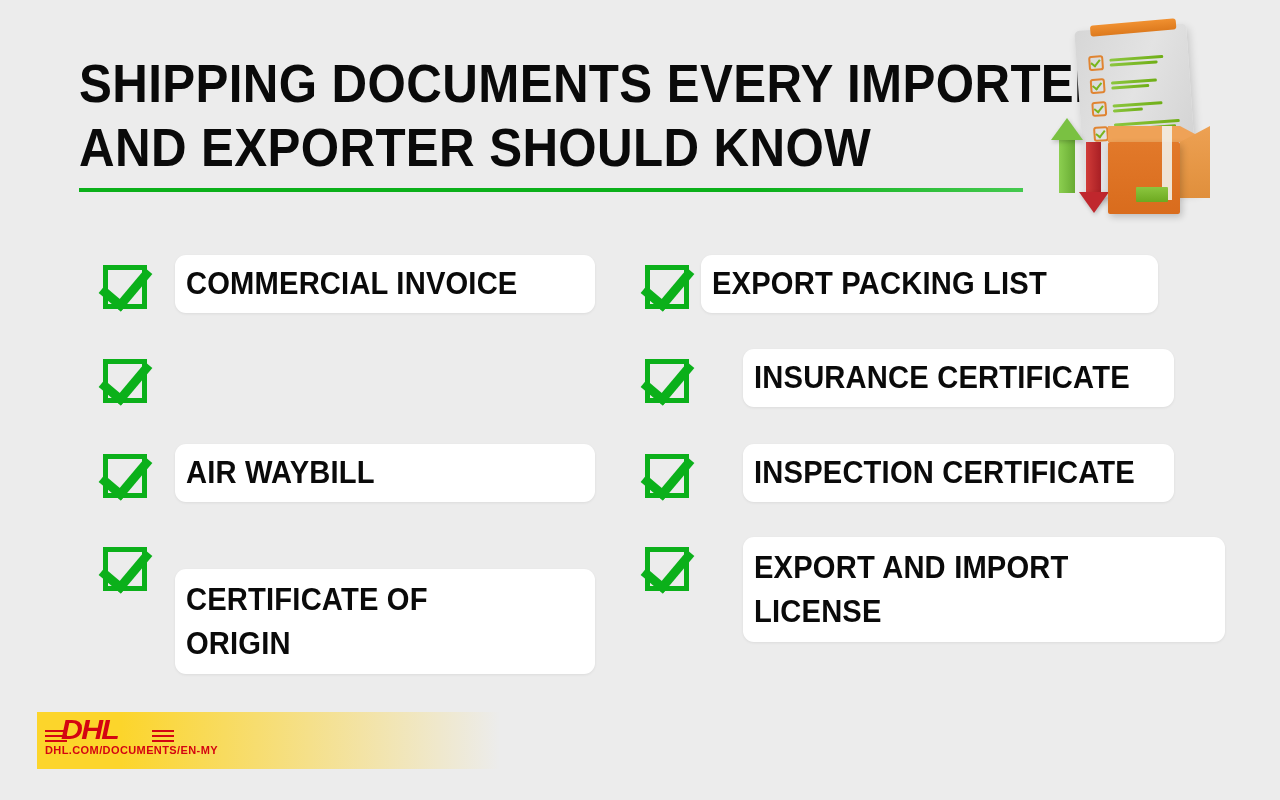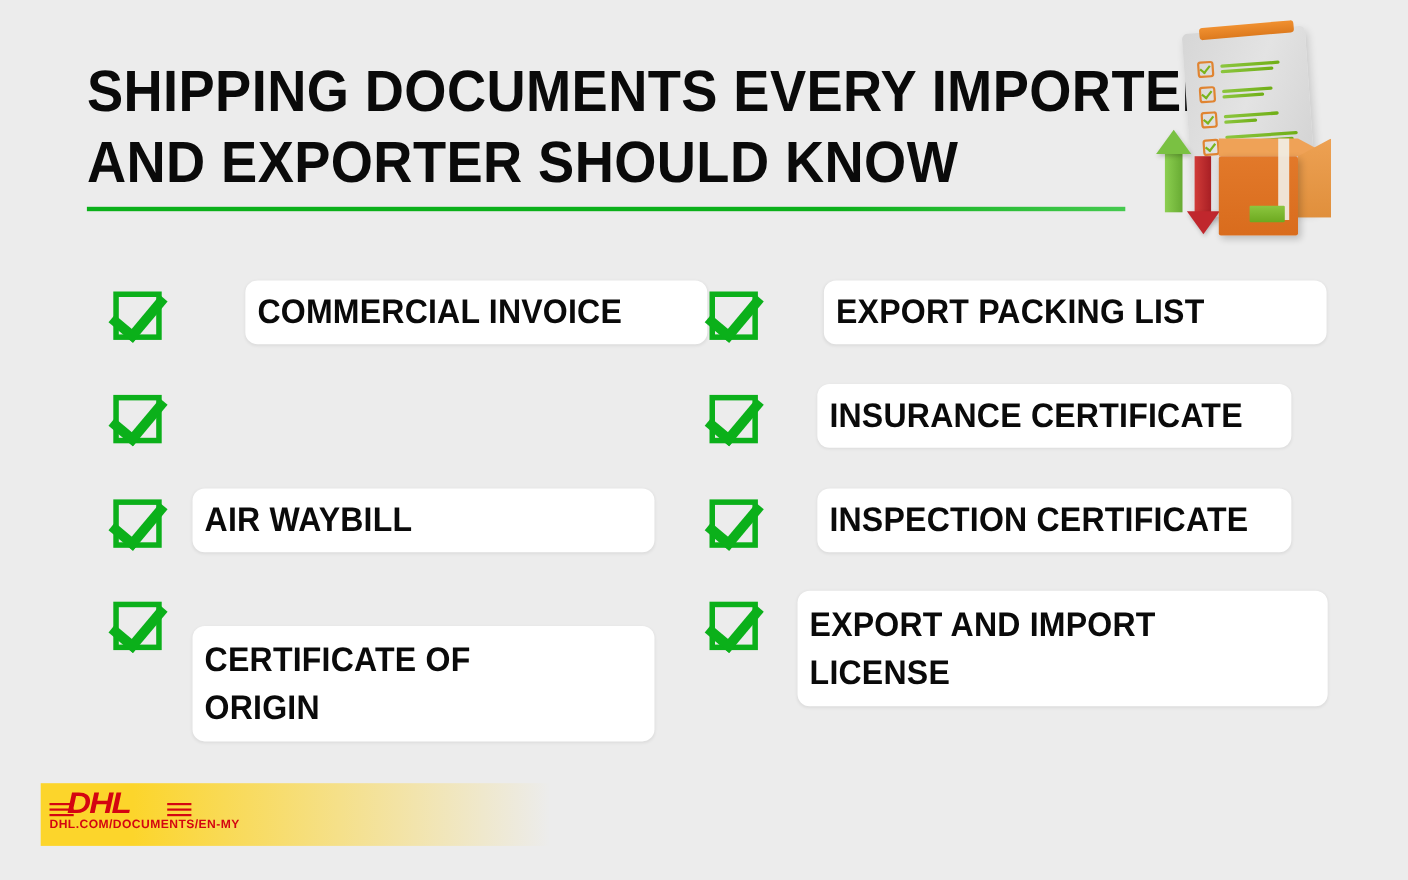--- a/index.html
+++ b/index.html
@@ -208,21 +208,21 @@
   }
   #col-left  { left: 100px; width: 500px; }
   #col-right { left: 642px; width: 532px; }
 
   .check-row {
     position: absolute;
     left: 0;
     display: flex;
     align-items: flex-start;
   }
-  .check-row[data-row="0"] { top: 12px; gap: 48px; }
+  .check-row[data-row="0"] { top: 12px; }
   .check-row[data-row="1"] { top: 106px; }
   .check-row[data-row="2"] { top: 201px; }
   .check-row[data-row="3"] { top: 294px; }
 
   .checkbox-icon {
     position: relative;
     width: 54px;
     height: 54px;
     flex: none;
     margin-top: 2px;
@@ -268,21 +268,21 @@
   }
 
   
   #col-left .card { margin-left: 21px; width: 420px; height: 58px; padding: 0 0 0 11px; }
   #col-left .check-row[data-row="3"] .card { height: 105px; align-items: center; margin-top: 32px; }
 
   
   #col-right .card { margin-left: 5px; width: 457px; height: 58px; padding: 0 0 0 11px; }
   #col-right .check-row[data-row="1"] .card,
   #col-right .check-row[data-row="2"] .card { margin-left: 47px; width: 431px; }
-  #col-right .check-row[data-row="3"] .card { margin-left: 29px; width: 482px; height: 105px; }
+  #col-right .check-row[data-row="3"] .card { margin-left: 47px; width: 482px; height: 105px; }
 
   
   #footer-bar {
     position: absolute;
     left: 37px;
     top: 712px;
     width: 463px;
     height: 57px;
     background: linear-gradient(to right, #fcd52b 0%, #fcd52b 18%, #f3e3a4 70%, rgba(236,236,236,0) 100%);
   }

